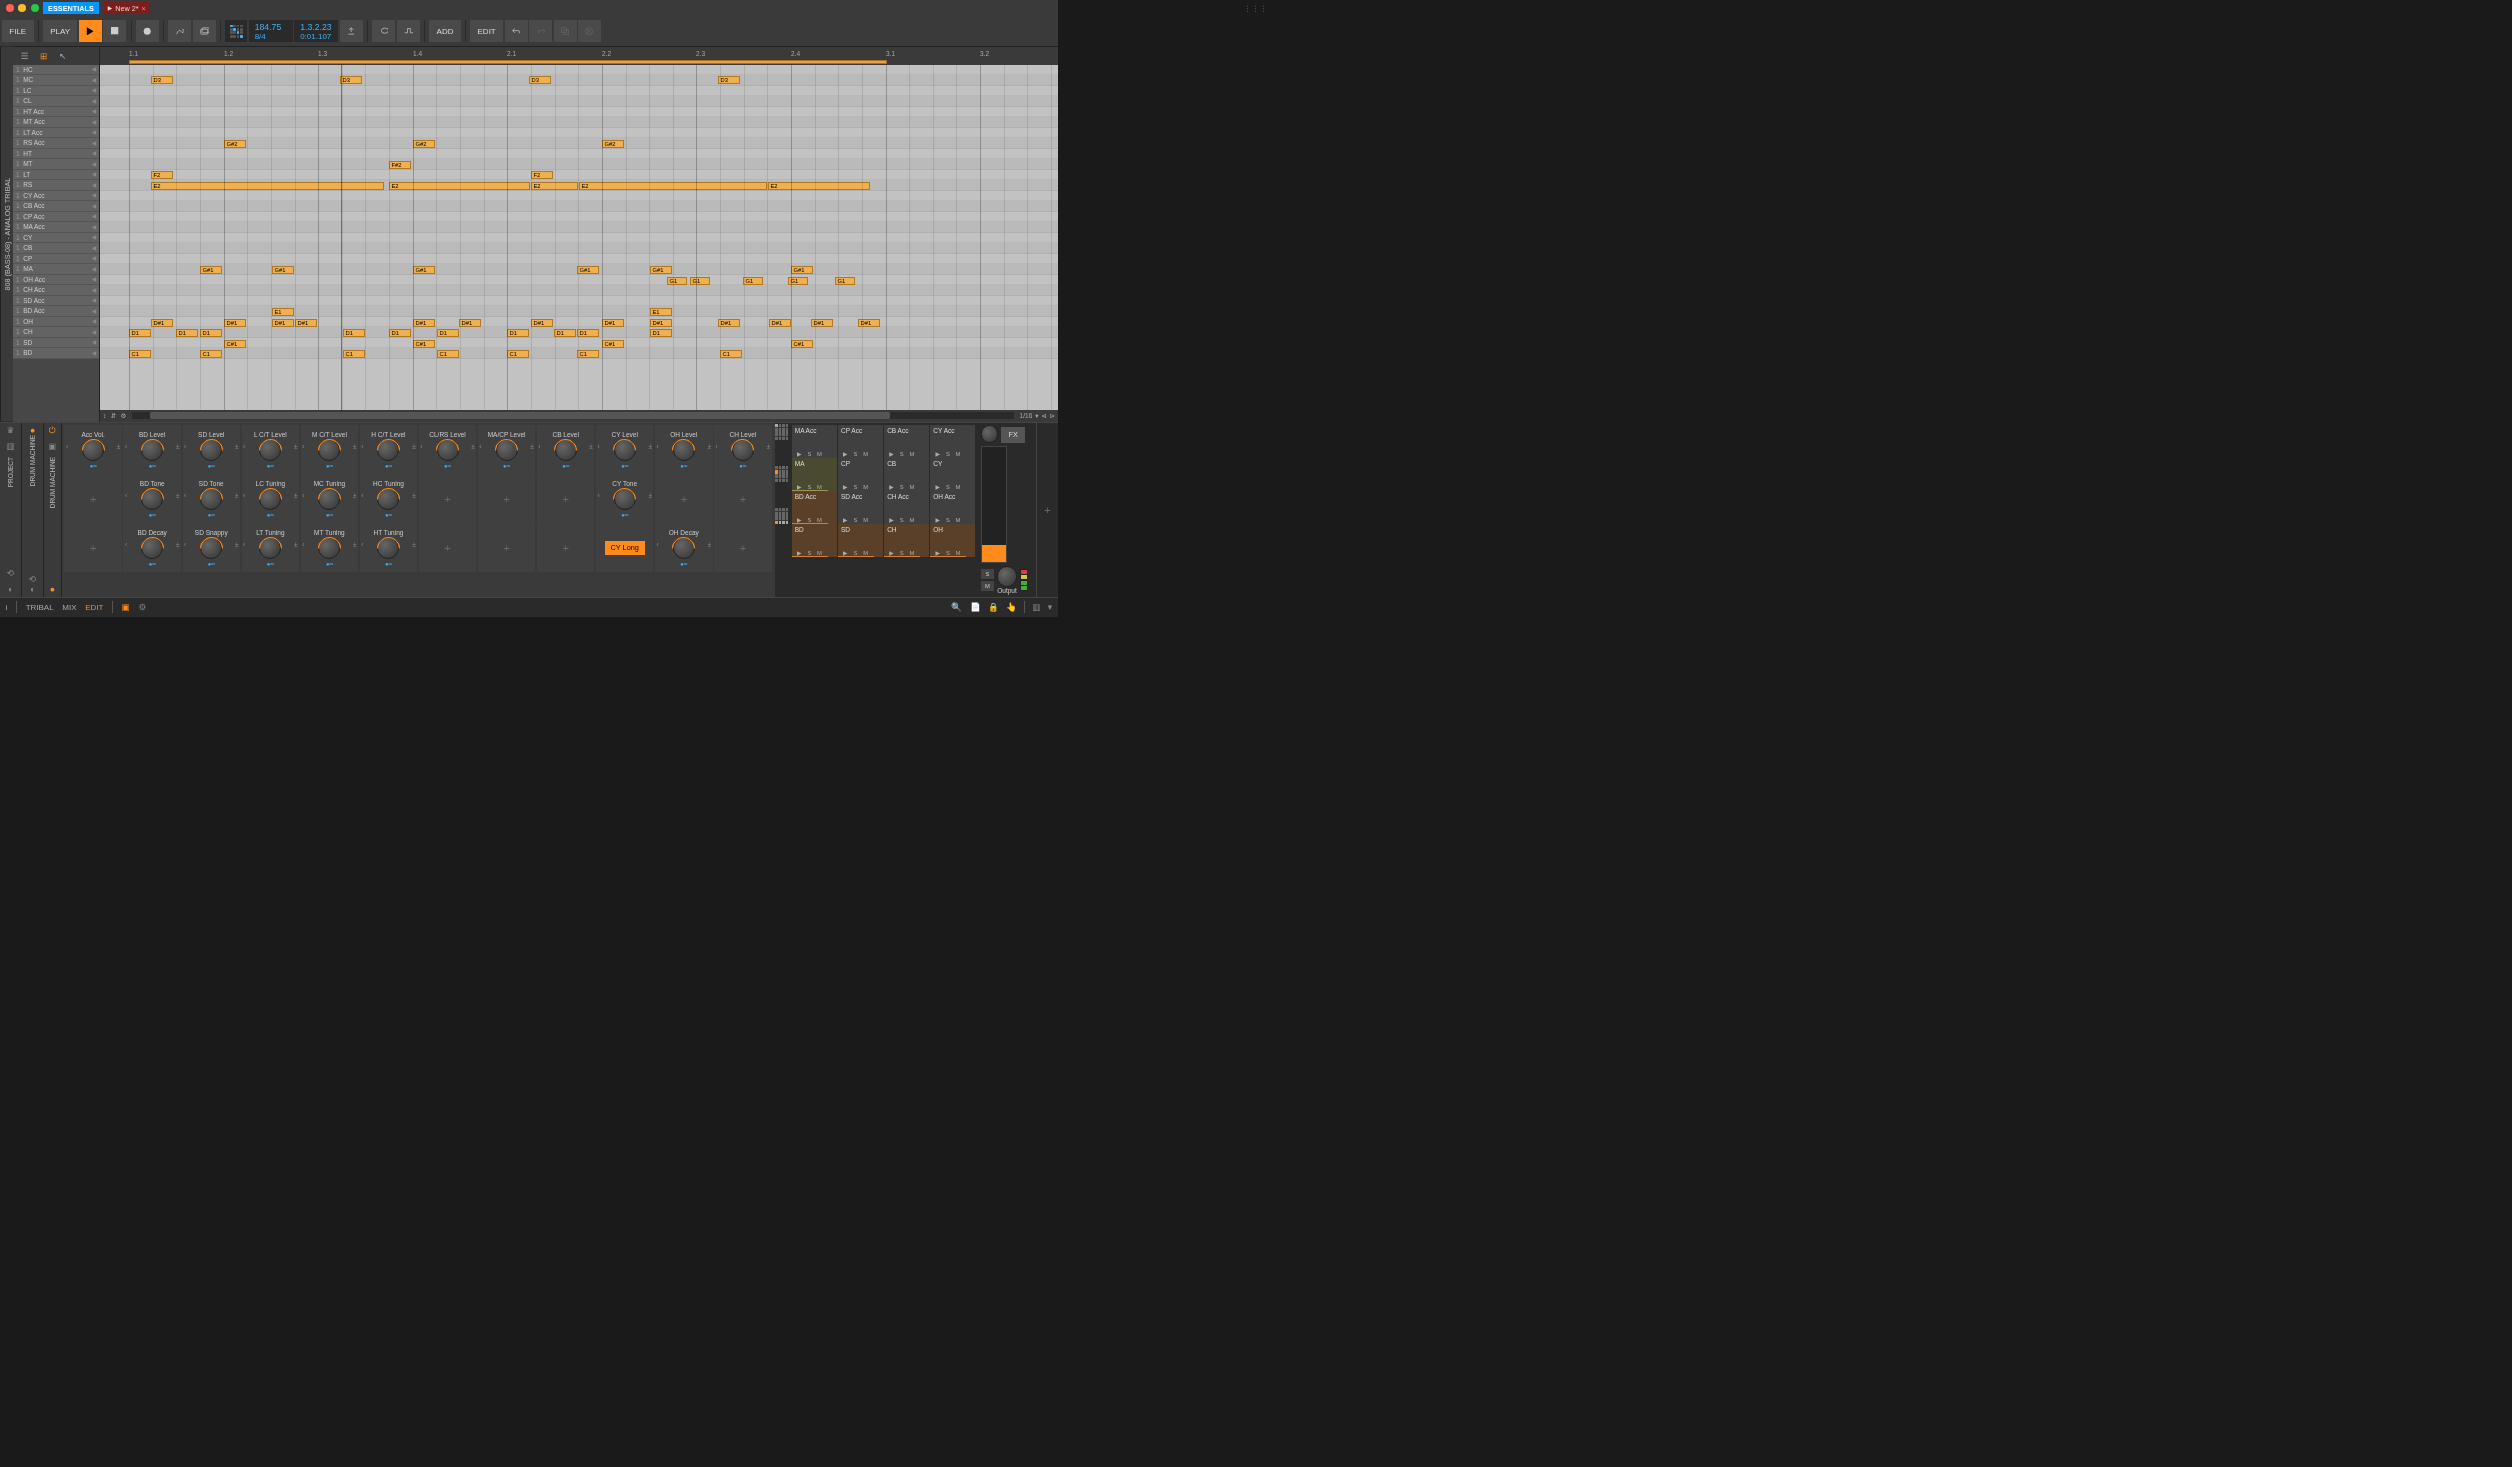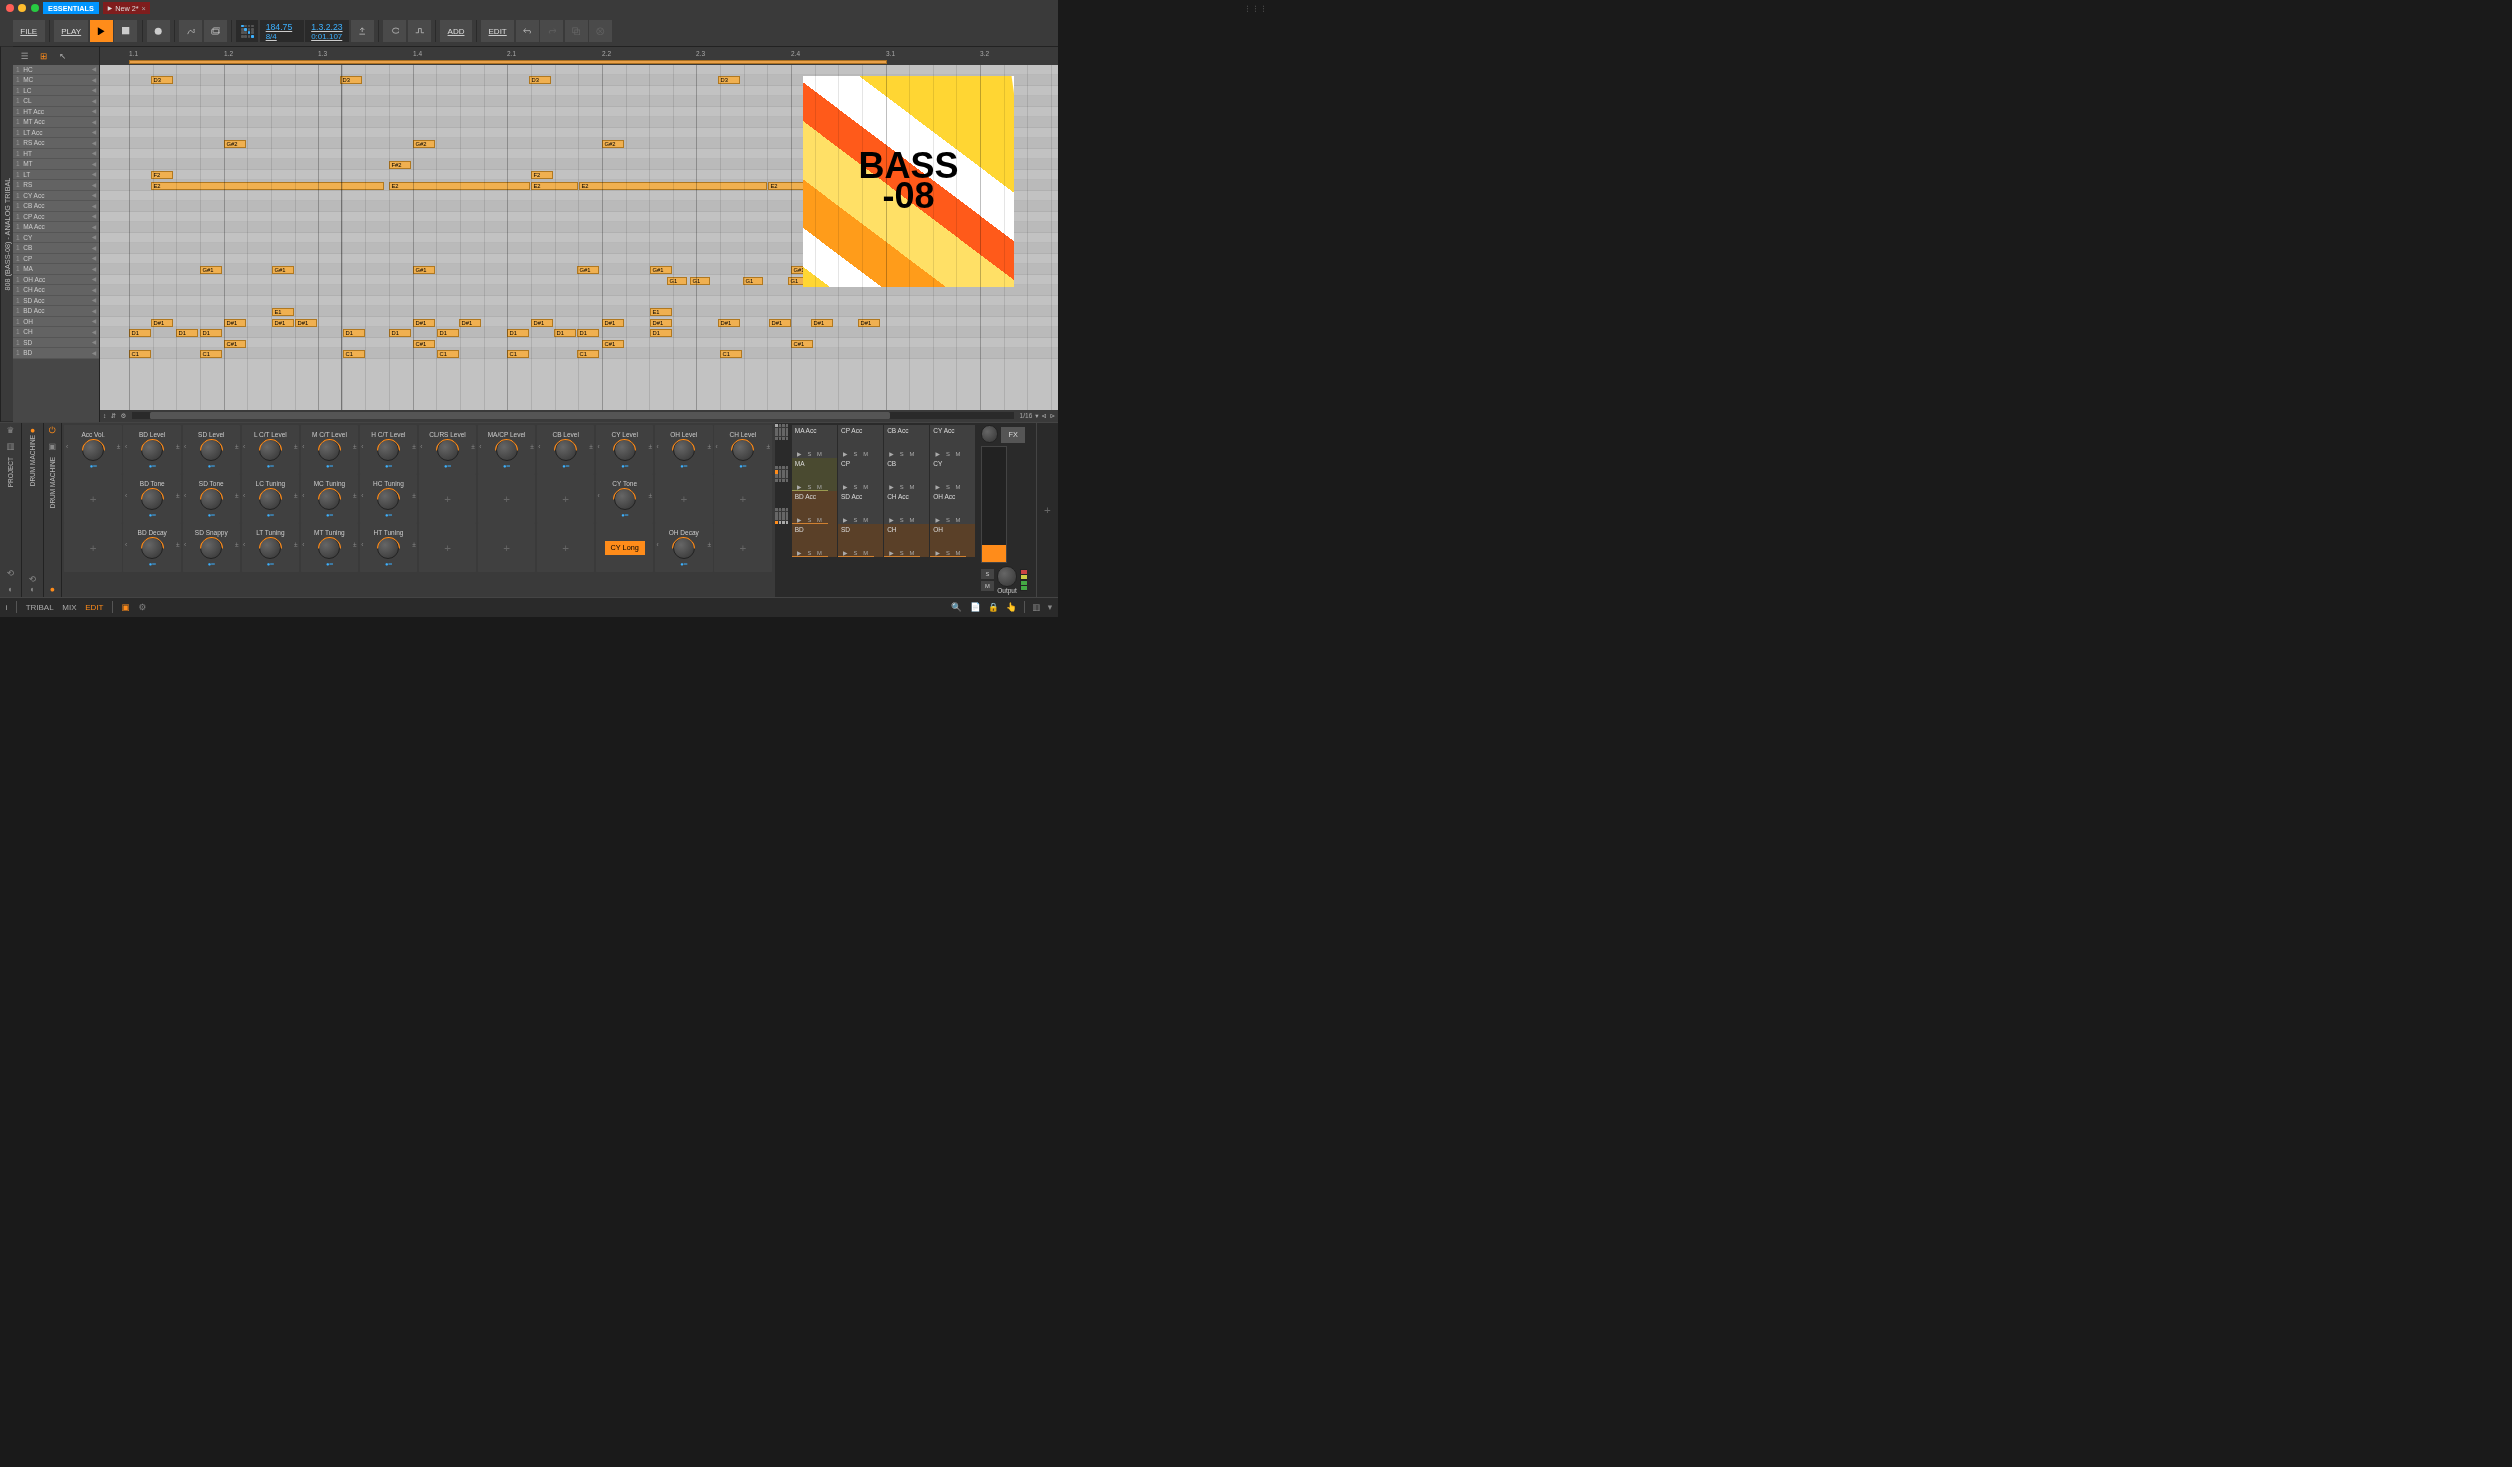--- a/index.html
+++ b/index.html
@@ -9,21 +9,21 @@
 .titlebar { height: 16px; background: #3a3a3a; display: flex; align-items: center; padding: 0 5.8px; gap: 4.4px; }
 .traffic-light { width: 8px; height: 8px; border-radius: 50%; }
 .tl-close { background: #ff5f57; } .tl-min { background: #ffbd2e; } .tl-max { background: #28ca42; }
 .title-badge { background: #0095ff; color: #fff; padding: 1.5px 5.1px; font-size: 7.3px; font-weight: 600; }
 .title-tab { background: #7f1d1d; padding: 1.5px 4.4px; display: flex; align-items: center; gap: 2.9px; font-size: 7.3px; color:#ddd; }
 .title-tab .tri { font-size: 5.8px; }
 .title-close { font-size: 7.3px; color: #aaa; cursor: pointer; }
 .grip-center { position:absolute; left:50%; transform:translateX(-50%); color:#666; letter-spacing:0.7px; font-size:7.3px; }
 
 
-.toolbar { height: 31px; background: #3a3a3a; display: flex; align-items: center; padding: 0 13px; gap: 1.5px; border-bottom: 0.7px solid #222; text-decoration: underline; }
+.toolbar { height: 31px; background: #3a3a3a; display: flex; align-items: center; padding: 0 2px; gap: 1.5px; border-bottom: 0.7px solid #222; }
 .tbtn { background: #4a4a4a; color: #ddd; border: none; padding: 5.8px 7.3px; font-size: 8px; cursor: pointer; height: 22px; display: flex; align-items: center; justify-content: center; }
 .tbtn.orange { background: #ff8c1a; color: #000; }
 .tbtn.icon { width: 23px; }
 .sep { width: 0.7px; height: 22px; background: #2a2a2a; margin: 0 2.9px; }
 .transport-display { background: #2a2a2a; padding: 2.2px 5.8px; height: 22px; display: flex; flex-direction: column; justify-content: center; min-width: 44px; }
 .td-top { color: #3cb1ff; font-size: 8.7px; font-weight: 500; }
 .td-bot { color: #3cb1ff; font-size: 8px; }
 .transport-dots-wrap { background:#2a2a2a; height:22px; width:22px; display:flex; align-items:center; justify-content:center;}
 .transport-dots { width: 13px; height: 13px; display: grid; grid-template-columns: repeat(4, 1fr); grid-template-rows: repeat(4, 1fr); gap: 0.7px; }
 .transport-dots span { background: #555; border-radius: 0.7px; }
@@ -519,24 +519,20 @@
         <div class="hscroll-thumb" style="left:2%; width:84%;"></div>
       </div>
       <div class="footer-zoom">
         <span>1/16</span>
         <span>▾</span>
         <span>⊲</span>
         <span>⊳</span>
       </div>
     </div>
 
-    <div class="product-img">
-      <div class="stripe" style="left:-29px;top:-29px;width:120%;height:140%;background:linear-gradient(45deg,#ffd633 0%,#ffd633 20%,#fff 20%,#fff 28%,#ff9c1a 28%,#ff9c1a 38%,#ffe066 38%,#ffe066 50%,#ff5a1a 50%,#ff5a1a 58%,#fff 58%,#fff 68%,#ffd633 68%);transform:rotate(-8deg);"></div>
-      <div class="txt"><span>BASS</span><br><span>-08</span></div>
-    </div>
   <div class="vline major" style="left: 29px;"></div>
       <div class="vline" style="left: 53px;"></div>
       <div class="vline" style="left: 76px;"></div>
       <div class="vline" style="left: 100px;"></div>
       <div class="vline major" style="left: 124px;"></div>
       <div class="vline" style="left: 147px;"></div>
       <div class="vline" style="left: 171px;"></div>
       <div class="vline" style="left: 195px;"></div>
       <div class="vline major" style="left: 218px;"></div>
       <div class="vline" style="left: 242px;"></div>

